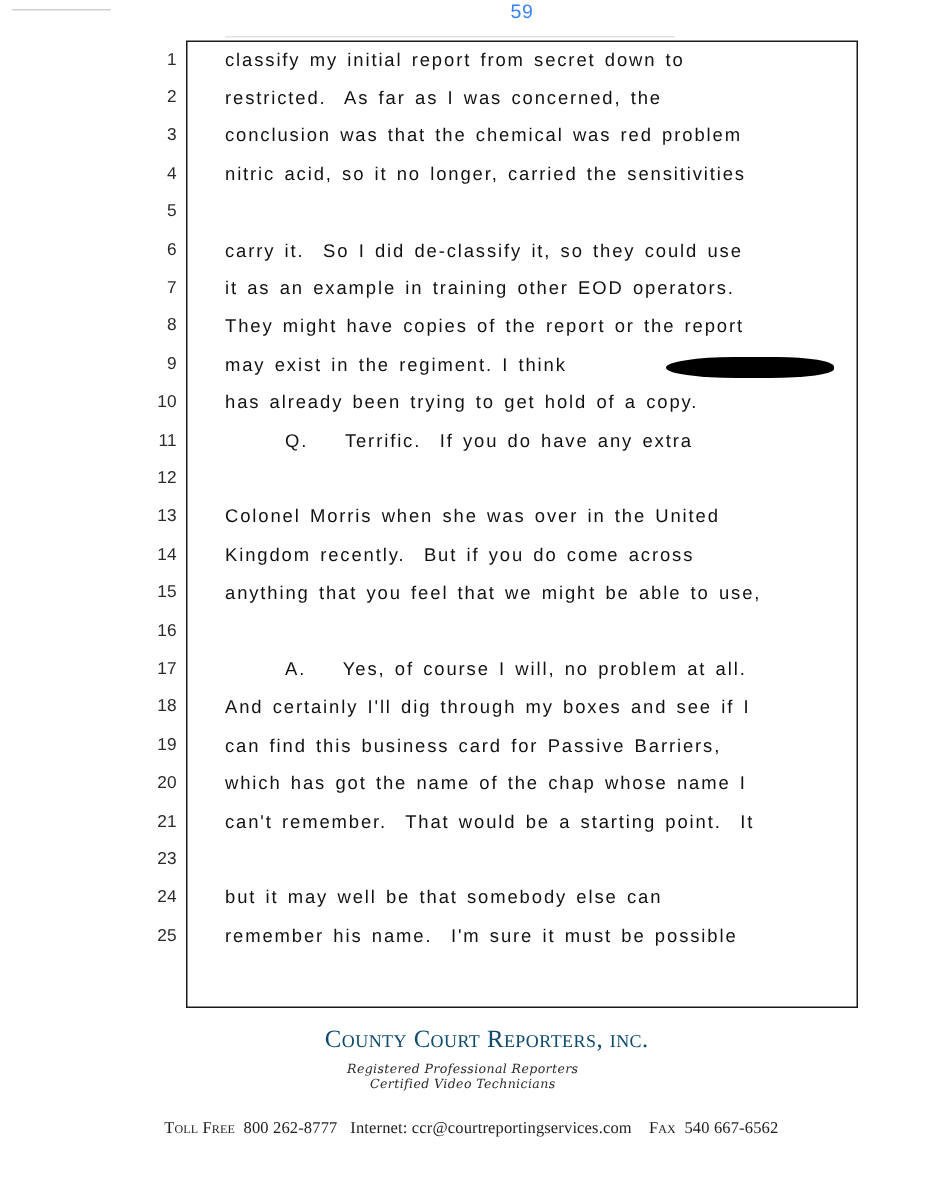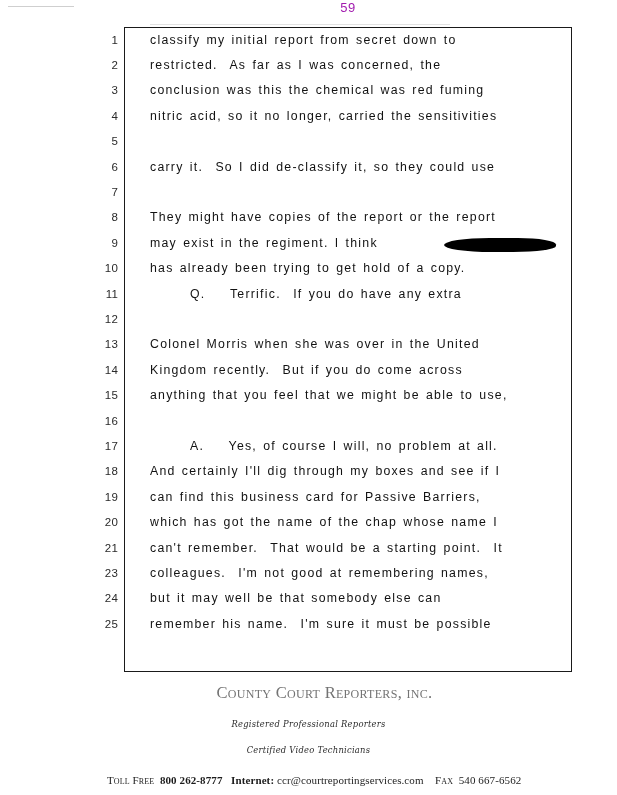--- a/index.html
+++ b/index.html
@@ -36,21 +36,21 @@
   
   .page-number {
     position: absolute;
     left: 124px;
     top: 0;
     width: 448px;
     text-align: center;
     font-family: "Liberation Sans", sans-serif;
     font-size: 13px;
     letter-spacing: 0.5px;
-    color: #a21caf;
+    color: #3b82f6;
   }
 
   
   .transcript-box {
     position: absolute;
     left: 124px;
     top: 27px;
     width: 448px;
     height: 645px;
     border: 1.6px solid #1a1a1a;
@@ -112,46 +112,46 @@
   .footer {
     position: absolute;
     left: 0;
     top: 683px;
     width: 617px;
     text-align: center;
   }
   .firm-name {
     font-family: "Liberation Serif", serif;
     font-size: 16.5px;
-    color: #737373;
+    color: #0c4a6e;
     letter-spacing: 0.3px;
     font-variant: small-caps;
     white-space: pre;
     padding-left: 32px;
   }
   .firm-sub {
     font-family: "DejaVu Serif", serif;
     font-style: italic;
     font-size: 8.4px;
     color: #2b2b2b;
     letter-spacing: 0.25px;
-    margin-top: 16px;
-  }
-  .firm-sub.two { margin-top: 16px; }
+    margin-top: 4px;
+  }
+  .firm-sub.two { margin-top: 0px; }
 
   .contact-line {
     margin-top: 7px;
     font-family: "Liberation Serif", serif;
     font-size: 11px;
     color: #1c1c1c;
     letter-spacing: 0.1px;
     white-space: pre;
   }
   .contact-line .lbl { font-variant: small-caps; }
-  .contact-line .bold { font-weight: bold; }
+  .contact-line .bold { font-weight: normal; }
 </style>
 </head>
 <body>
 
 <div class="scan-streak"></div>
 <div class="scan-streak two"></div>
 
 <div class="page-number">59</div>
 
 <div class="transcript-box"></div>
@@ -160,35 +160,36 @@
     <div class="line-row">
       <div class="line-num">1</div>
       <div class="line-text">classify my initial report from secret down to</div>
     </div>
     <div class="line-row">
       <div class="line-num">2</div>
       <div class="line-text">restricted.  As far as I was concerned, the</div>
     </div>
     <div class="line-row">
       <div class="line-num">3</div>
-      <div class="line-text">conclusion was this the chemical was red fuming</div>
+      <div class="line-text">conclusion was that the chemical was red problem</div>
     </div>
     <div class="line-row">
       <div class="line-num">4</div>
       <div class="line-text">nitric acid, so it no longer, carried the sensitivities</div>
     </div>
     <div class="line-row">
       <div class="line-num">5</div>
     </div>
     <div class="line-row">
       <div class="line-num">6</div>
       <div class="line-text">carry it.  So I did de-classify it, so they could use</div>
     </div>
     <div class="line-row">
       <div class="line-num">7</div>
+      <div class="line-text">it as an example in training other EOD operators.</div>
     </div>
     <div class="line-row">
       <div class="line-num">8</div>
       <div class="line-text">They might have copies of the report or the report</div>
     </div>
     <div class="line-row">
       <div class="line-num">9</div>
       <div class="line-text">may exist in the regiment. I think<div class="redaction"></div></div>
     </div>
     <div class="line-row">
@@ -232,21 +233,20 @@
     <div class="line-row">
       <div class="line-num">20</div>
       <div class="line-text">which has got the name of the chap whose name I</div>
     </div>
     <div class="line-row">
       <div class="line-num">21</div>
       <div class="line-text">can't remember.  That would be a starting point.  It</div>
     </div>
     <div class="line-row">
       <div class="line-num">23</div>
-      <div class="line-text">colleagues.  I'm not good at remembering names,</div>
     </div>
     <div class="line-row">
       <div class="line-num">24</div>
       <div class="line-text">but it may well be that somebody else can</div>
     </div>
     <div class="line-row">
       <div class="line-num">25</div>
       <div class="line-text">remember his name.  I'm sure it must be possible</div>
     </div>
   </div>

